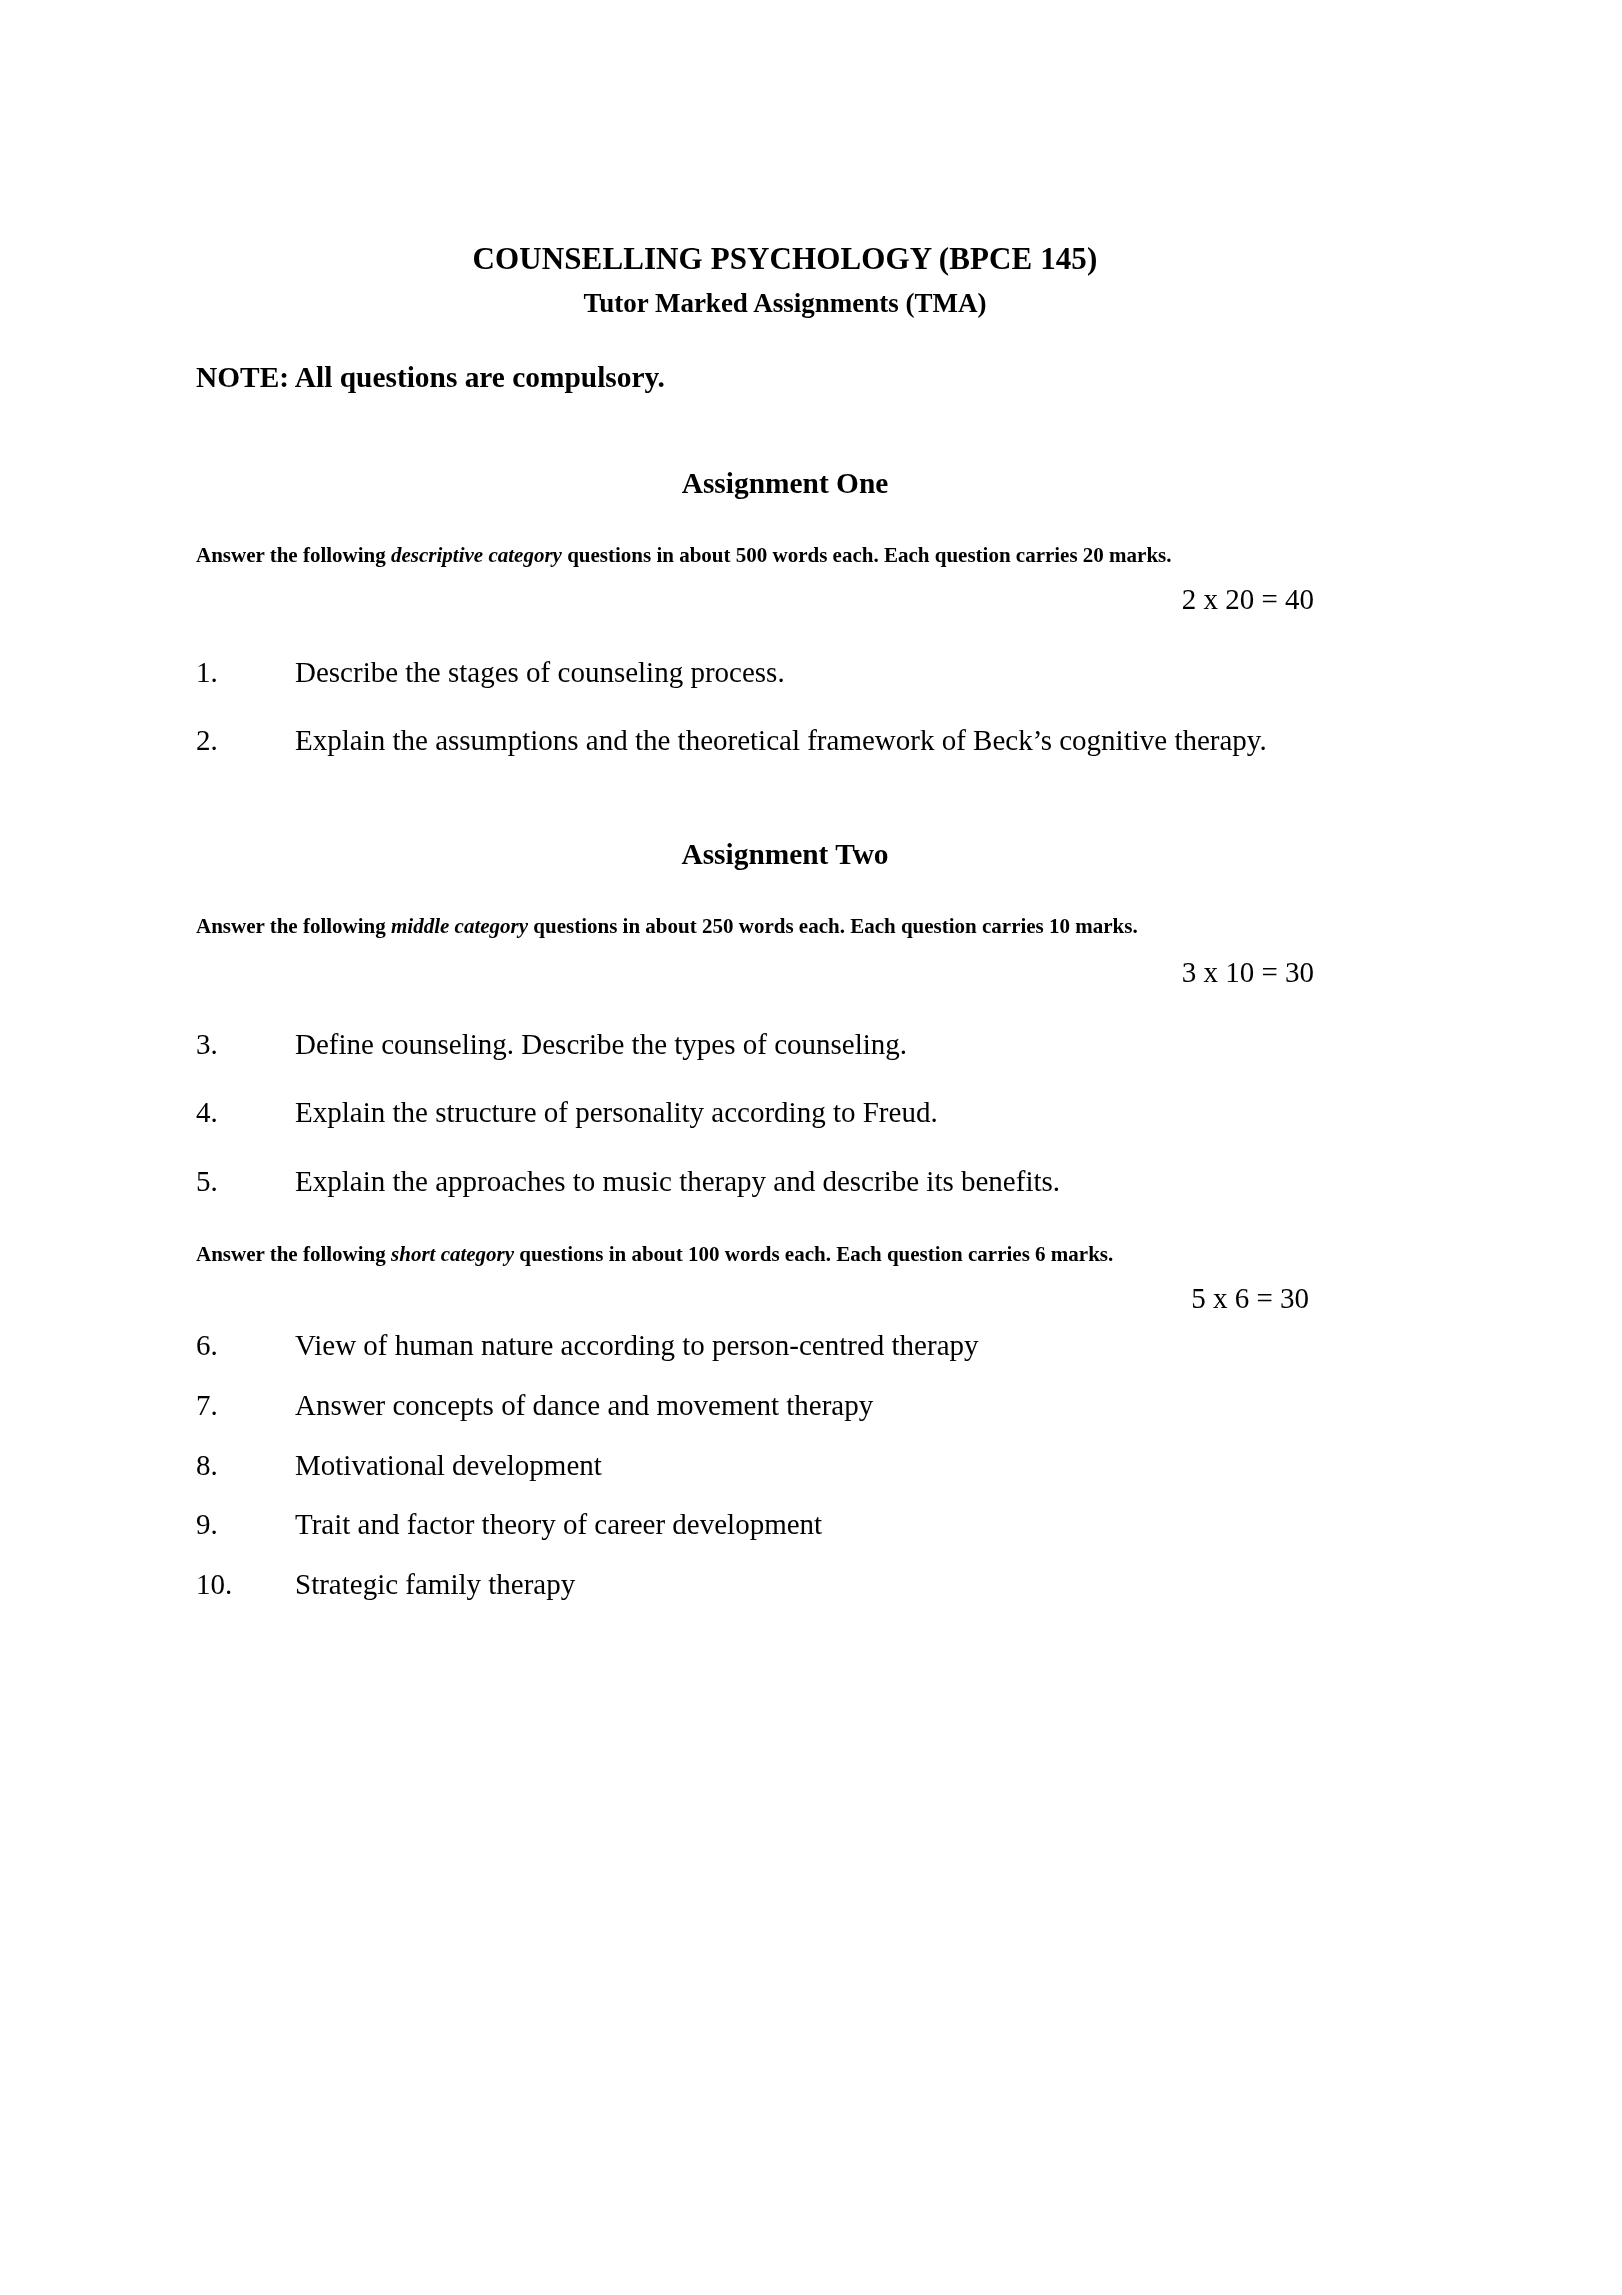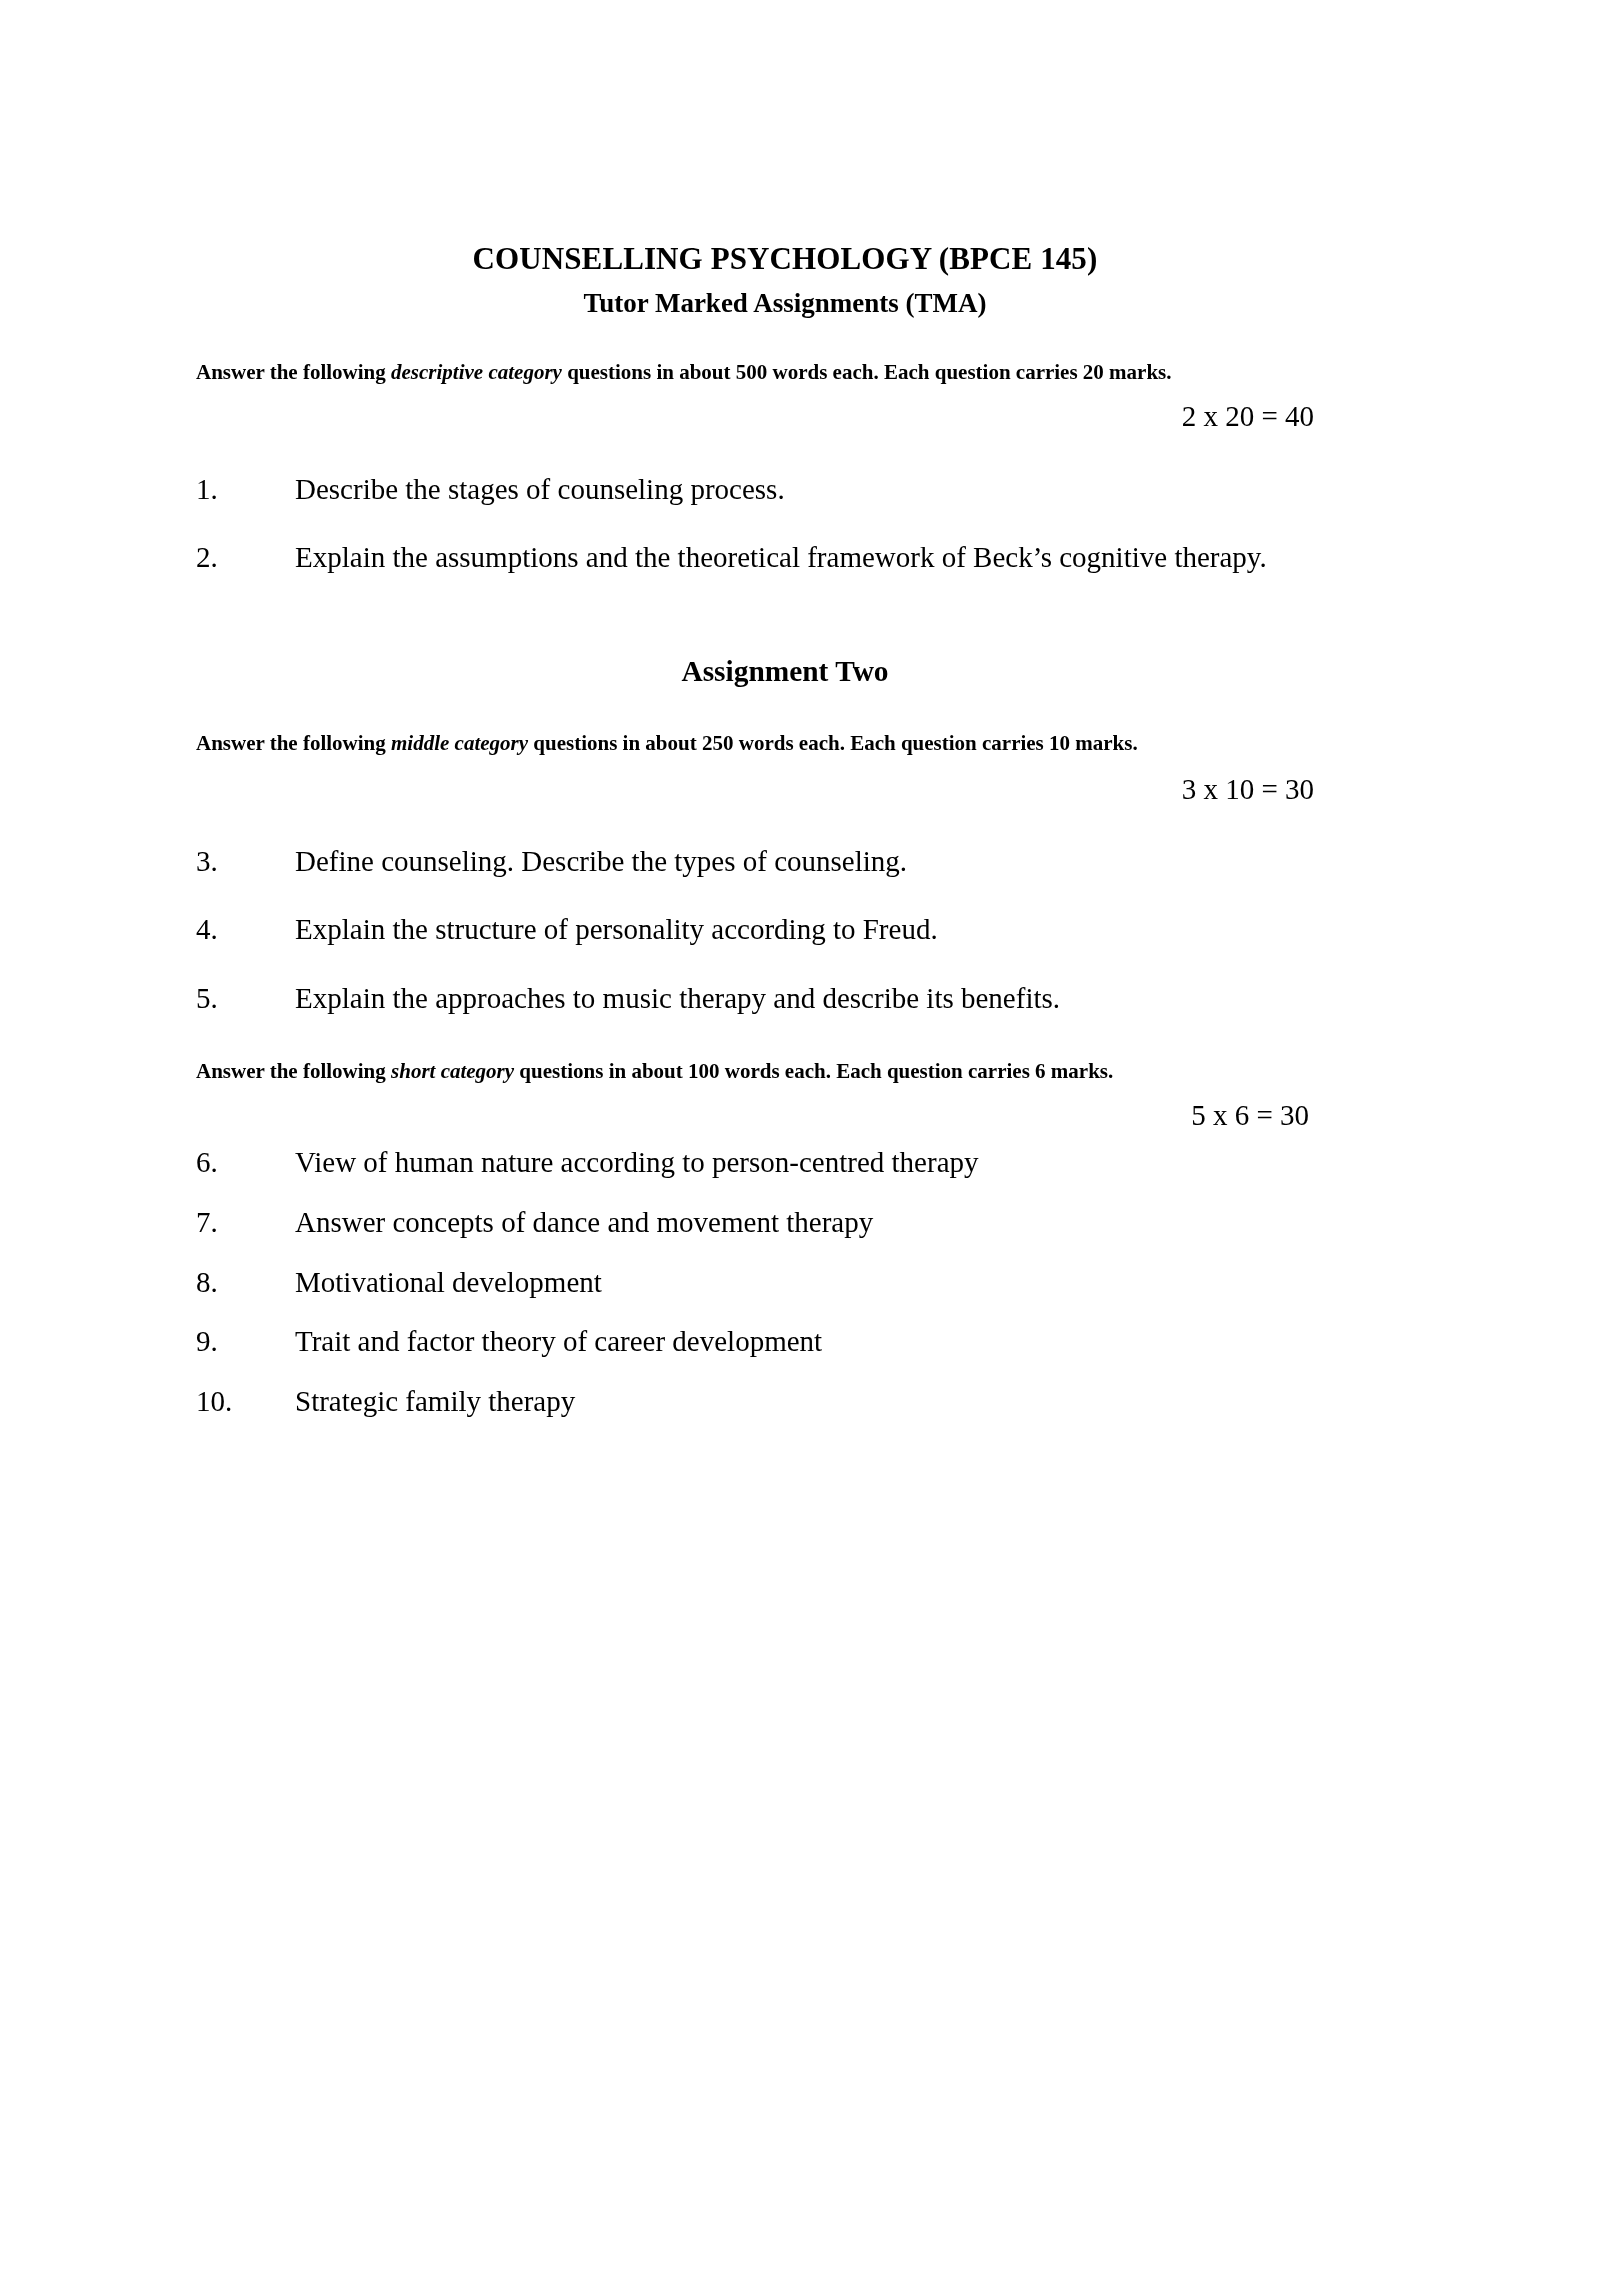--- a/index.html
+++ b/index.html
@@ -122,21 +122,23 @@
 </head>
 <body>
 
 <div class="page">
   <div class="content">
 
     <div class="doc-title">COUNSELLING PSYCHOLOGY (BPCE 145)</div>
     <div class="doc-subtitle">Tutor Marked Assignments (TMA)</div>
 
 
-
+    <div class="note-line">NOTE: All questions are compulsory.</div>
+
+    <div class="assignment-heading ah-one">Assignment One</div>
 
     <div class="instruction">
       <span>Answer the following </span><em>descriptive category</em><span> questions in about 500 words each. Each question carries 20 marks.</span>
     </div>
 
     <div class="marks-line marks-one">2  x 20 = 40</div>
 
     <div class="q-list group-a">
       <div class="q-item">
         <span class="q-num">1.</span>

